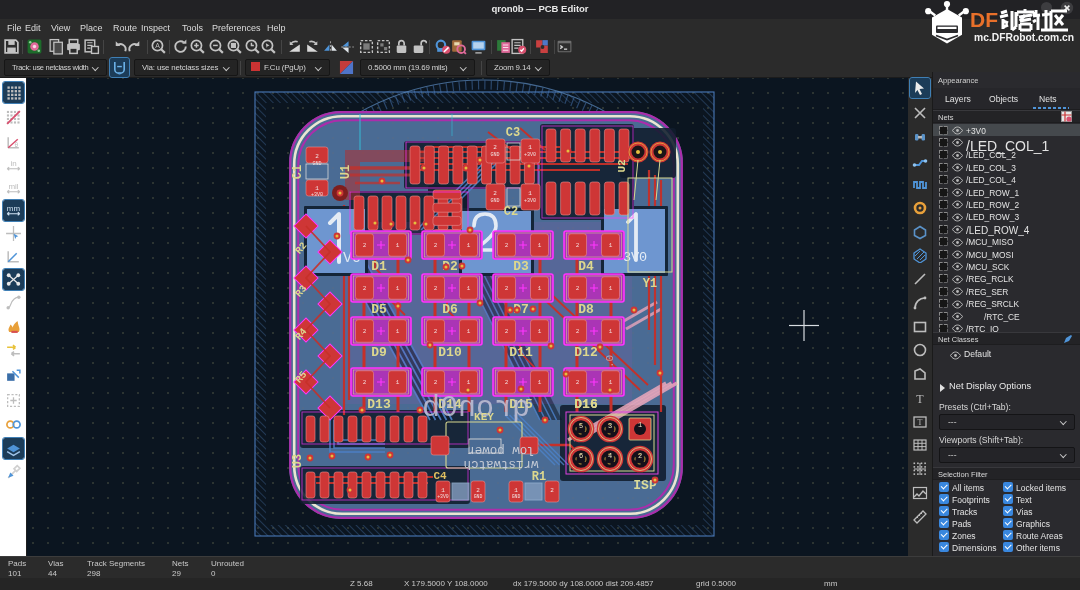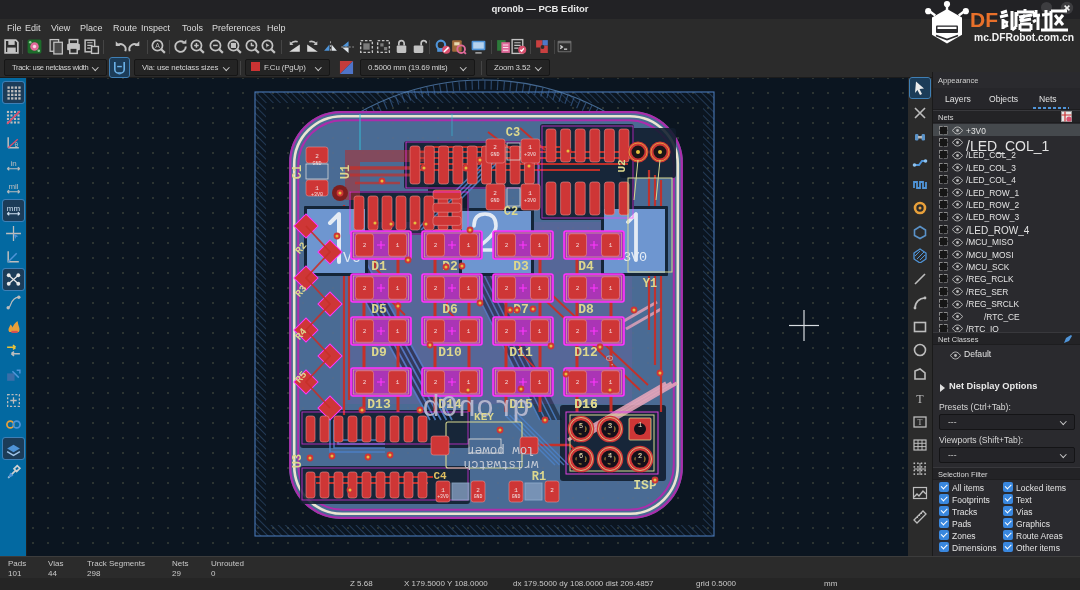--- a/index.html
+++ b/index.html
@@ -6,21 +6,21 @@
 .abs{position:absolute}
 #titlebar{position:absolute;left:0;top:0;width:1080px;height:19px;background:#222225}
 #title{position:absolute;left:0;top:3px;width:1080px;text-align:center;color:#e8e8e8;font-size:9.5px;font-weight:bold}
 #menubar{position:absolute;left:0;top:19px;width:1064px;height:17px;background:#2b2b2b}
 #menubar span{position:absolute;top:4px;color:#dcdcdc;font-size:9px}
 #toolbar1{position:absolute;left:0;top:36px;width:1080px;height:21px;background:#2b2b2b}
 #toolbar2{position:absolute;left:0;top:57px;width:1080px;height:21px;background:#2b2b2b;border-bottom:1px solid #1c1c1c}
 .combo{position:absolute;top:2px;height:17px;background:#242424;border:1px solid #161616;border-radius:2px;color:#d4d4d4;font-size:7.9px;letter-spacing:-0.15px;line-height:16px;padding-left:6px;white-space:nowrap;overflow:hidden}
 .chev{position:absolute;width:4.5px;height:4.5px;border-right:1.4px solid #c8c8c8;border-bottom:1.4px solid #c8c8c8;transform:rotate(45deg)}
 .tsep{position:absolute;top:4px;width:1px;height:14px;background:#454545}
-#lefttb{position:absolute;left:0;top:78px;width:27px;height:478px;background:#0369a1;border-right:1px solid #1e1e1e}
+#lefttb{position:absolute;left:0;top:78px;width:27px;height:478px;background:#ffffff;border-right:1px solid #1e1e1e}
 #righttb{position:absolute;left:908px;top:78px;width:24px;height:478px;background:#2b2b2b}
 .selbox{background:#1c3c58;outline:1px solid #3f7fb5;border-radius:2px}
 #panel{position:absolute;left:932px;top:72px;width:148px;height:484px;background:#2a2a2e;border-left:1px solid #1a1a1a}
 #statusbar{position:absolute;left:0;top:556px;width:1080px;height:22px;background:#2b2b2b;border-top:1px solid #3c3c3c}
 #statusbar2{position:absolute;left:0;top:578px;width:1080px;height:12px;background:#252525}
 .slabel{position:absolute;top:2px;color:#c9c9c9;font-size:8px}
 .sval{position:absolute;top:12px;color:#c9c9c9;font-size:8px}
 .s2{position:absolute;top:1px;color:#c9c9c9;font-size:8px}
 .cb{position:absolute;width:10px;height:10px;background:#3987de;border-radius:2px}
 .cb:after{content:"";position:absolute;left:1.8px;top:2.4px;width:5.2px;height:2.6px;border-left:1.7px solid #fff;border-bottom:1.7px solid #fff;transform:rotate(-45deg)}
@@ -216,21 +216,21 @@
     <div class="tsep" style="left:240px"></div>
     <div class="combo" style="left:245px;width:85px;padding-left:5px"><span style="display:inline-block;width:9px;height:9px;background:#c33;margin-right:4px;vertical-align:-1px"></span>F.Cu (PgUp)</div>
     <div class="chev" style="left:316px;top:8px"></div>
     <svg class="abs" style="left:339px;top:3px" width="15" height="15" viewBox="0 0 16 16">
       <path d="M1 1h14L1 15z" fill="#c33c3c"></path>
       <path d="M15 1v14H1z" fill="#4f74c8"></path>
     </svg>
     <div class="combo" style="left:360px;width:115px;padding-left:7px">0.5000 mm (19.69 mils)</div>
     <div class="chev" style="left:461px;top:8px"></div>
     <div class="tsep" style="left:481px"></div>
-    <div class="combo" style="left:486px;width:64px;padding-left:7px">Zoom 3.52</div>
+    <div class="combo" style="left:486px;width:64px;padding-left:7px">Zoom 9.14</div>
     <div class="chev" style="left:536px;top:8px"></div>
   </div>
 <div id="lefttb">
     <div class="abs selbox" style="left:3px;top:4px;width:21px;height:21px"></div>
     <svg class="" style="position:absolute;left:5px;top:6px" width="17" height="17" viewBox="0 0 16 16">
       <rect x="2" y="2" width="12" height="12" fill="none"></rect>
       <g fill="#bdbdbd">
         <rect x="2.3" y="2.3" width="2.2" height="2.2"></rect>
         <rect x="5.699999999999999" y="2.3" width="2.2" height="2.2"></rect>
         <rect x="9.1" y="2.3" width="2.2" height="2.2"></rect>
@@ -1225,21 +1225,21 @@
     <div class="hdr" style="top:260px">Net Classes</div>
     <svg style="position:absolute;left:130px;top:262px" width="10" height="10" viewBox="0 0 10 10">
       <path d="M1 9l2-5 5-3 1 1-3 5z" fill="#4f94d8"></path>
     </svg>
     <svg style="position:absolute;left:17px;top:279px" width="11" height="9" viewBox="0 0 11 9">
       <path d="M0.5 4.5C2 2 4 1 5.5 1s3.5 1 5 3.5C9 7 7 8 5.5 8S2 7 0.5 4.5z" fill="none" stroke="#b8b8b8" stroke-width="1"></path>
       <circle cx="5.5" cy="4.5" r="1.4" fill="#b8b8b8"></circle>
     </svg>
     <div style="position:absolute;left:31px;top:277px;color:#e3e3e3;font-size:8.6px">Default</div>
     <div style="position:absolute;left:7px;top:312px;width:0;height:0;border-left:5px solid #e0e0e0;border-top:4px solid transparent;border-bottom:4px solid transparent"></div>
-    <div style="position:absolute;left:16px;top:309px;color:#e8e8e8;font-size:9.3px;font-weight:bold">Net Display Options</div>
+    <div style="position:absolute;left:16px;top:309px;color:#e8e8e8;font-size:9.3px;font-weight:normal">Net Display Options</div>
     <div style="position:absolute;left:6px;top:330px;color:#d8d8d8;font-size:8.6px">Presets (Ctrl+Tab):</div>
     <div style="position:absolute;left:6px;top:342px;width:136px;height:16px;background:#242428;border:1px solid #141416;border-radius:2px;color:#c8c8c8;font-size:8.6px;line-height:15px;padding-left:8px">---</div>
     <div class="chev" style="left:128px;top:347px"></div>
     <div style="position:absolute;left:6px;top:363px;color:#d8d8d8;font-size:8.6px">Viewports (Shift+Tab):</div>
     <div style="position:absolute;left:6px;top:375px;width:136px;height:16px;background:#242428;border:1px solid #141416;border-radius:2px;color:#c8c8c8;font-size:8.6px;line-height:15px;padding-left:8px">---</div>
     <div class="chev" style="left:128px;top:380px"></div>
     <div class="hdr" style="top:395px">Selection Filter</div>
     <div class="cb" style="left:6px;top:410px"></div>
     <div class="cblabel" style="left:19px;top:411px">All items</div>
     <div class="cb" style="left:70px;top:410px"></div>

